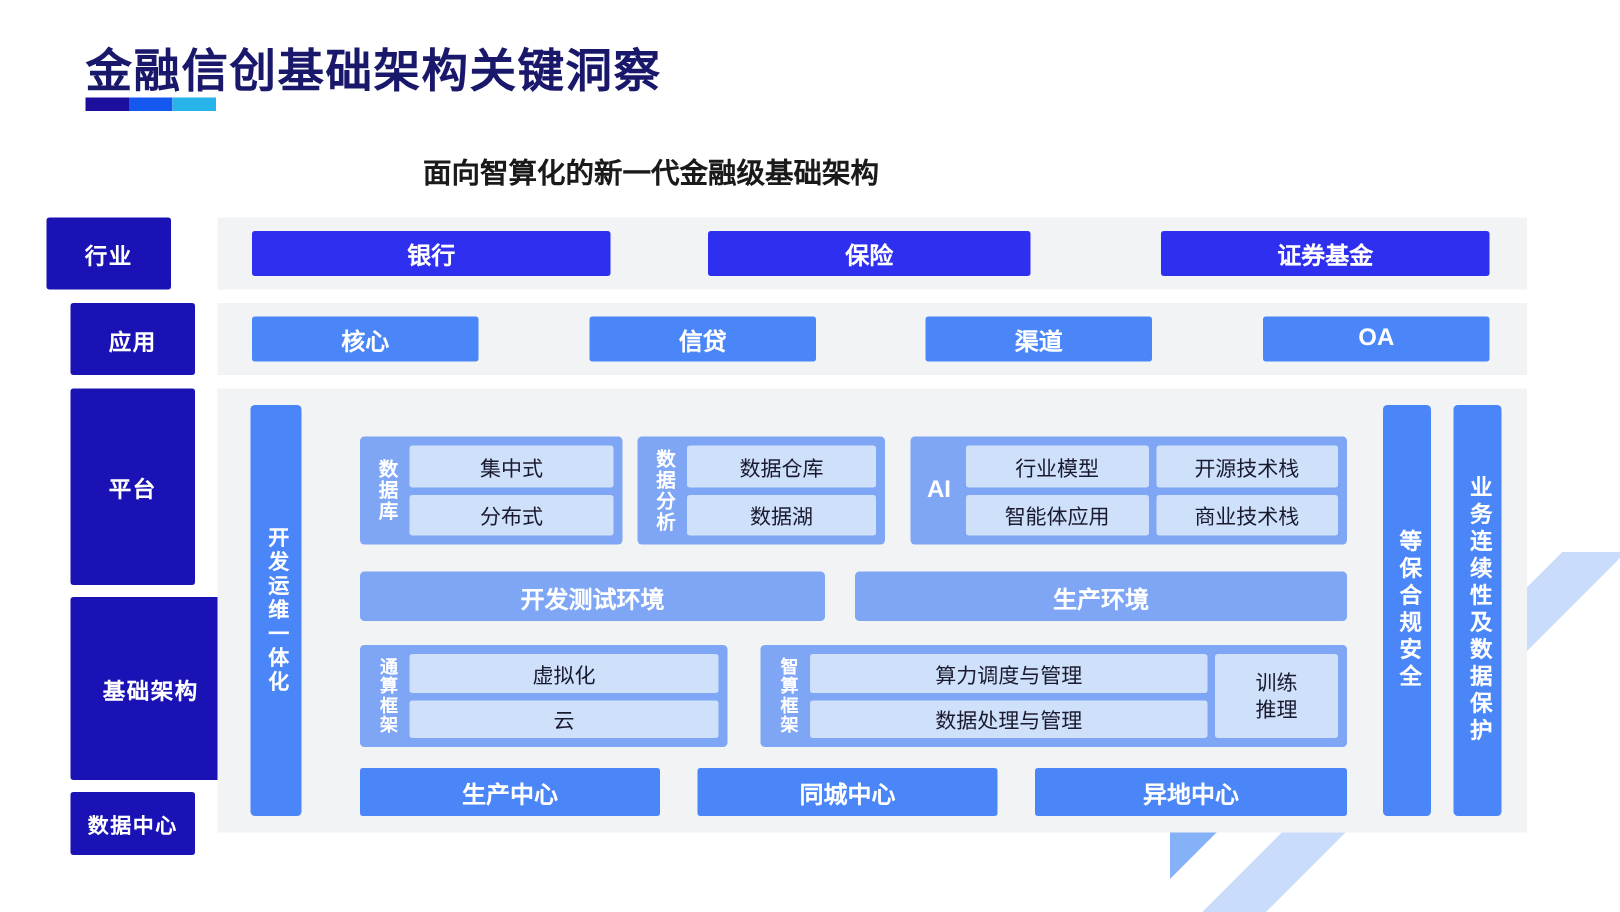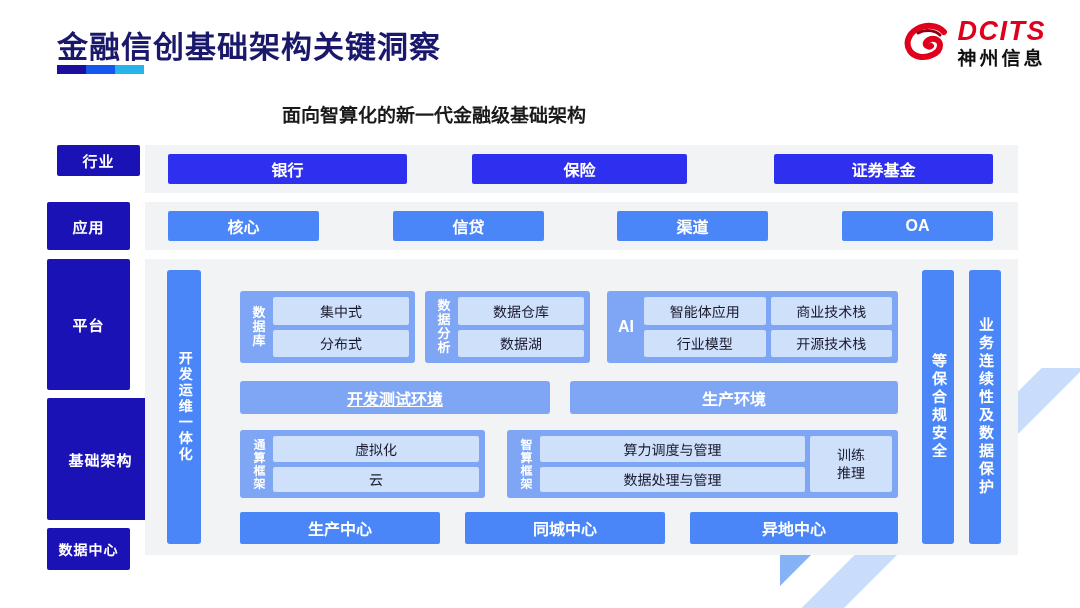--- a/index.html
+++ b/index.html
@@ -97,37 +97,25 @@
   </div>
 
   <div class="header">
     <div class="title">金融信创基础架构关键洞察</div>
     <div class="accent-bar">
       <i class="ab1"></i>
       <i class="ab2"></i>
       <i class="ab3"></i>
     </div>
 
-    <div class="logo">
-      <div class="logo-mark">
-        <svg width="46" height="46" viewBox="0 0 46 46" aria-hidden="true">
-          <path d="M40 12C34 5 22 4 13 9 4 14 1 24 6 31c4 6 14 8 22 4 5-2 8-6 8-10 0-4-4-7-9-6-4 1-6 4-5 6 1 2 4 2 5 1" fill="none" stroke="#e0001b" stroke-width="6" stroke-linecap="round"></path>
-          <path d="M36 15c-5-5-15-6-22-2" fill="none" stroke="#8a0012" stroke-width="3" stroke-linecap="round"></path>
-        </svg>
-      </div>
-      <div class="logo-text">
-        <div class="logo-en">DCITS</div>
-        <div class="logo-cn">神州信息</div>
-      </div>
-    </div>
   </div>
 
   <div class="subtitle">面向智算化的新一代金融级基础架构</div>
 
-  <div class="sidelabel" style="left:57px;top:145px;width:83px;height:31px;">行业</div>
+  <div class="sidelabel" style="left:31px;top:145px;width:83px;height:48px;">行业</div>
   <div class="sidelabel" style="left:47px;top:202px;width:83px;height:48px;">应用</div>
   <div class="sidelabel" style="left:47px;top:259px;width:83px;height:131px;">平台</div>
   <div class="sidelabel" style="left:47px;top:398px;width:107px;height:122px;">基础架构</div>
   <div class="sidelabel" style="left:47px;top:528px;width:83px;height:42px;font-size:14px;">数据中心</div>
 
   <div class="band row1">
     <div class="row-inner">
       <div class="chip chip-dark" style="position:absolute;left:23px;top:9px;width:239px;height:30px;font-size:16px;">银行</div>
       <div class="chip chip-dark" style="position:absolute;left:327px;top:9px;width:215px;height:30px;font-size:16px;">保险</div>
       <div class="chip chip-dark" style="position:absolute;left:629px;top:9px;width:219px;height:30px;font-size:16px;">证券基金</div>
@@ -168,31 +156,31 @@
         <div class="group-row">
           <div class="cell">数据湖</div>
         </div>
       </div>
     </div>
 
     <div class="group" style="left:462px;top:32px;width:291px;height:72px;">
       <div class="ai-tag">AI</div>
       <div class="group-body">
         <div class="group-row">
+          <div class="cell">行业模型</div>
+          <div class="cell">开源技术栈</div>
+        </div>
+        <div class="group-row">
           <div class="cell">智能体应用</div>
           <div class="cell">商业技术栈</div>
         </div>
-        <div class="group-row">
-          <div class="cell">行业模型</div>
-          <div class="cell">开源技术栈</div>
-        </div>
-      </div>
-    </div>
-
-    <div class="wide" style="left:95px;top:122px;width:310px;height:33px;text-decoration:underline;">开发测试环境</div>
+      </div>
+    </div>
+
+    <div class="wide" style="left:95px;top:122px;width:310px;height:33px;">开发测试环境</div>
     <div class="wide" style="left:425px;top:122px;width:328px;height:33px;">生产环境</div>
 
     <div class="group" style="left:95px;top:171px;width:245px;height:68px;">
       <div class="group-label" style="font-size:12px;">通算框架</div>
       <div class="group-body">
         <div class="group-row">
           <div class="cell">虚拟化</div>
         </div>
         <div class="group-row">
           <div class="cell">云</div>

